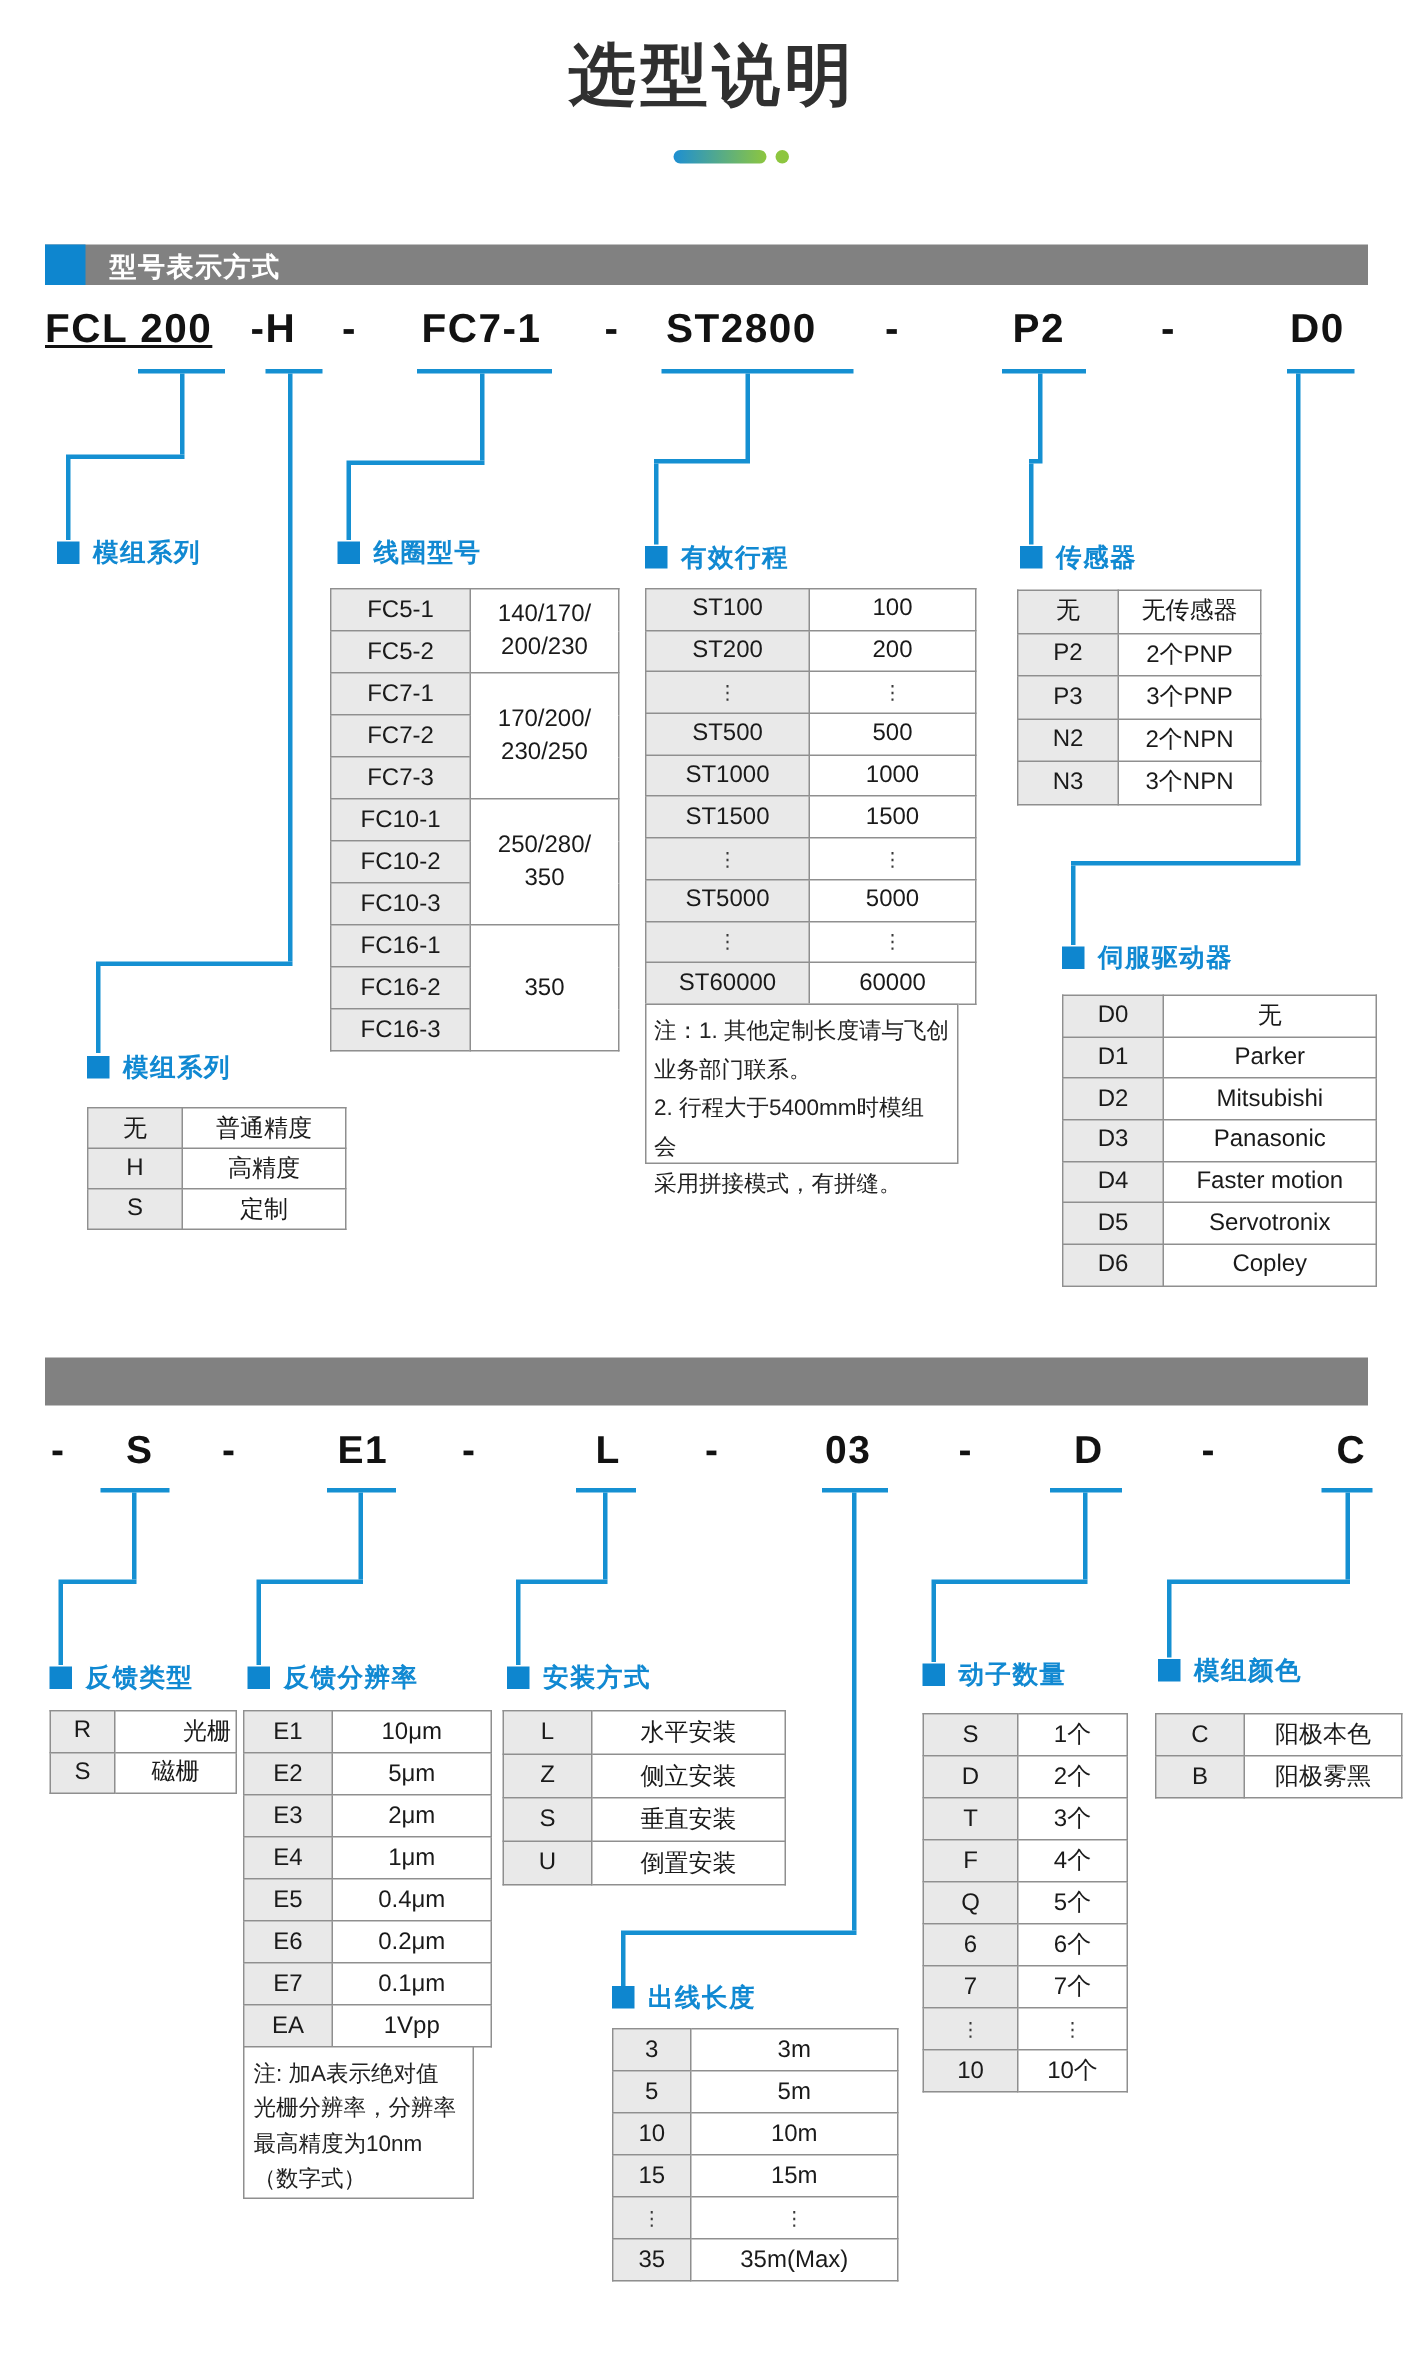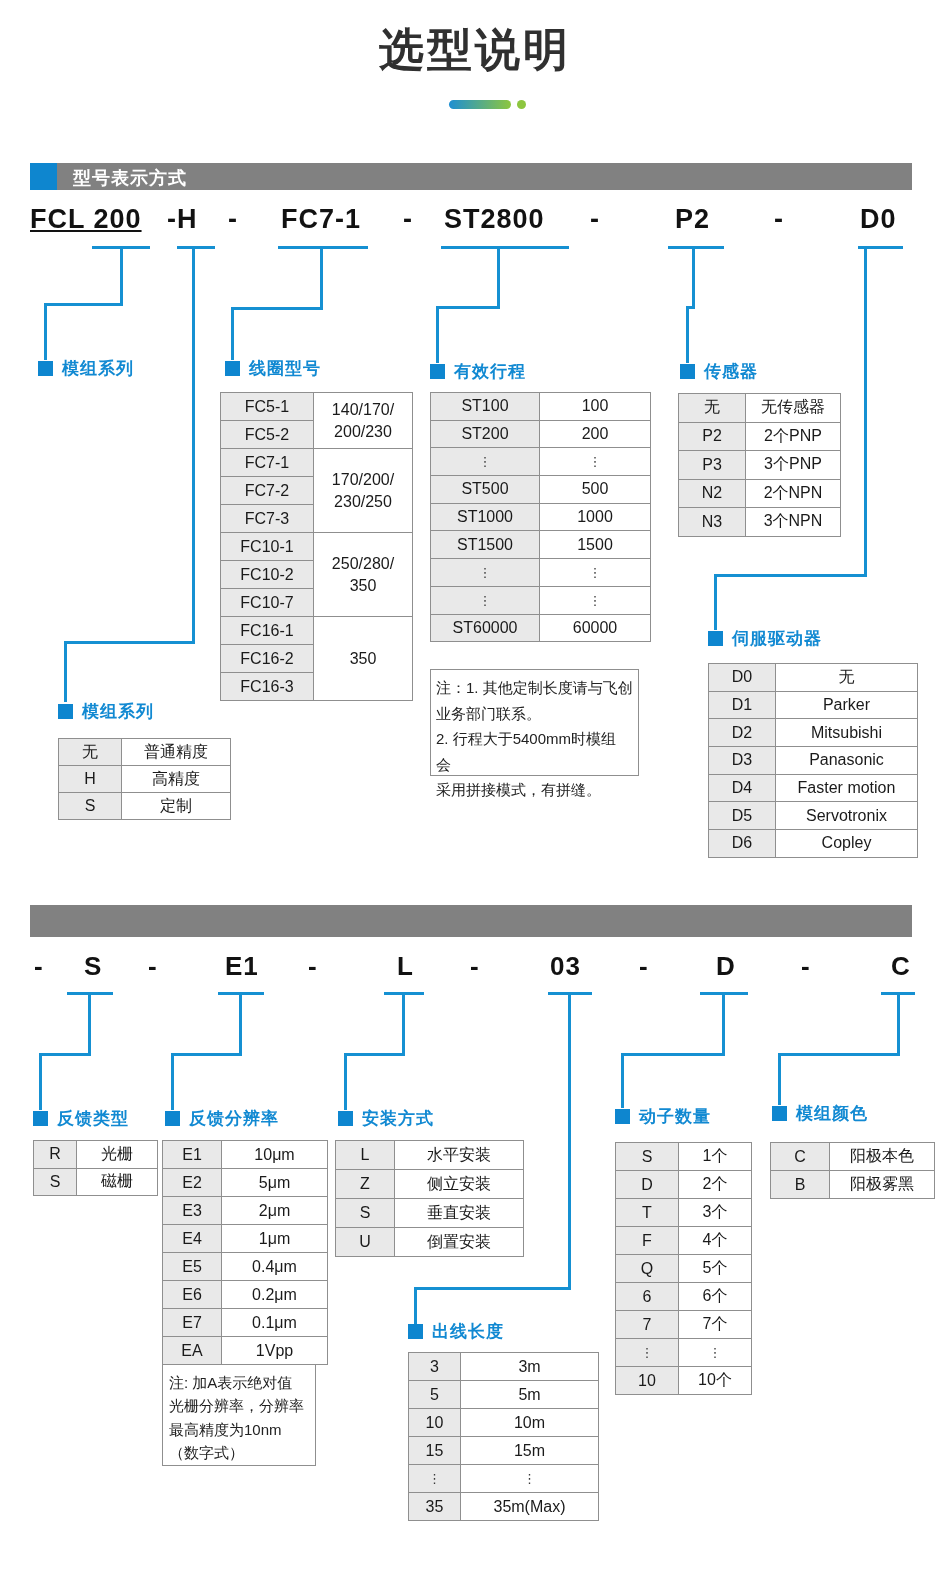--- a/index.html
+++ b/index.html
@@ -144,21 +144,21 @@
           </tr>
           <tr>
             <td class="key" style="width: 86px; height: 27px;">FC10-1</td>
             <td class="val pre" rowspan="3" style="width: 92px; height: 27px;">250/280/
 350</td>
           </tr>
           <tr>
             <td class="key" style="width: 86px; height: 27px;">FC10-2</td>
           </tr>
           <tr>
-            <td class="key" style="width: 86px; height: 27px;">FC10-7</td>
+            <td class="key" style="width: 86px; height: 27px;">FC10-3</td>
           </tr>
           <tr>
             <td class="key" style="width: 86px; height: 27px;">FC16-1</td>
             <td class="val pre" rowspan="3" style="width: 92px; height: 27px;">350</td>
           </tr>
           <tr>
             <td class="key" style="width: 86px; height: 27px;">FC16-2</td>
           </tr>
           <tr>
             <td class="key" style="width: 86px; height: 27px;">FC16-3</td>
@@ -191,20 +191,24 @@
           </tr>
           <tr>
             <td class="key" style="width: 102px; height: 26.7px;">ST1500</td>
             <td class="val" style="width: 104px; height: 26.7px;">1500</td>
           </tr>
           <tr>
             <td class="key dots" style="width: 102px; height: 26.7px;">⋮</td>
             <td class="val dots" style="width: 104px; height: 26.7px;">⋮</td>
           </tr>
           <tr>
+            <td class="key" style="width: 102px; height: 26.7px;">ST5000</td>
+            <td class="val" style="width: 104px; height: 26.7px;">5000</td>
+          </tr>
+          <tr>
             <td class="key dots" style="width: 102px; height: 26.7px;">⋮</td>
             <td class="val dots" style="width: 104px; height: 26.7px;">⋮</td>
           </tr>
           <tr>
             <td class="key" style="width: 102px; height: 26.7px;">ST60000</td>
             <td class="val" style="width: 104px; height: 26.7px;">60000</td>
           </tr>
         </tbody>
       </table>
     </div>
@@ -284,21 +288,21 @@
             <td class="val" style="width: 102px; height: 26px;">定制</td>
           </tr>
         </tbody>
       </table>
     </div>
   <div class="dtable" style="left:33px;top:1140px;">
       <table class="tbl">
         <tbody>
           <tr>
             <td class="key" style="width: 36px; height: 26.5px;">R</td>
-            <td class="val" style="width: 74px; height: 26.5px;">光栅</td>
+            <td class="val" style="width: 74px; height: 26.5px; text-align: right;">光栅</td>
           </tr>
           <tr>
             <td class="key" style="width: 36px; height: 26.5px;">S</td>
             <td class="val" style="width: 74px; height: 26.5px;">磁栅</td>
           </tr>
         </tbody>
       </table>
     </div>
   <div class="dtable" style="left:162px;top:1140px;">
       <table class="tbl">

